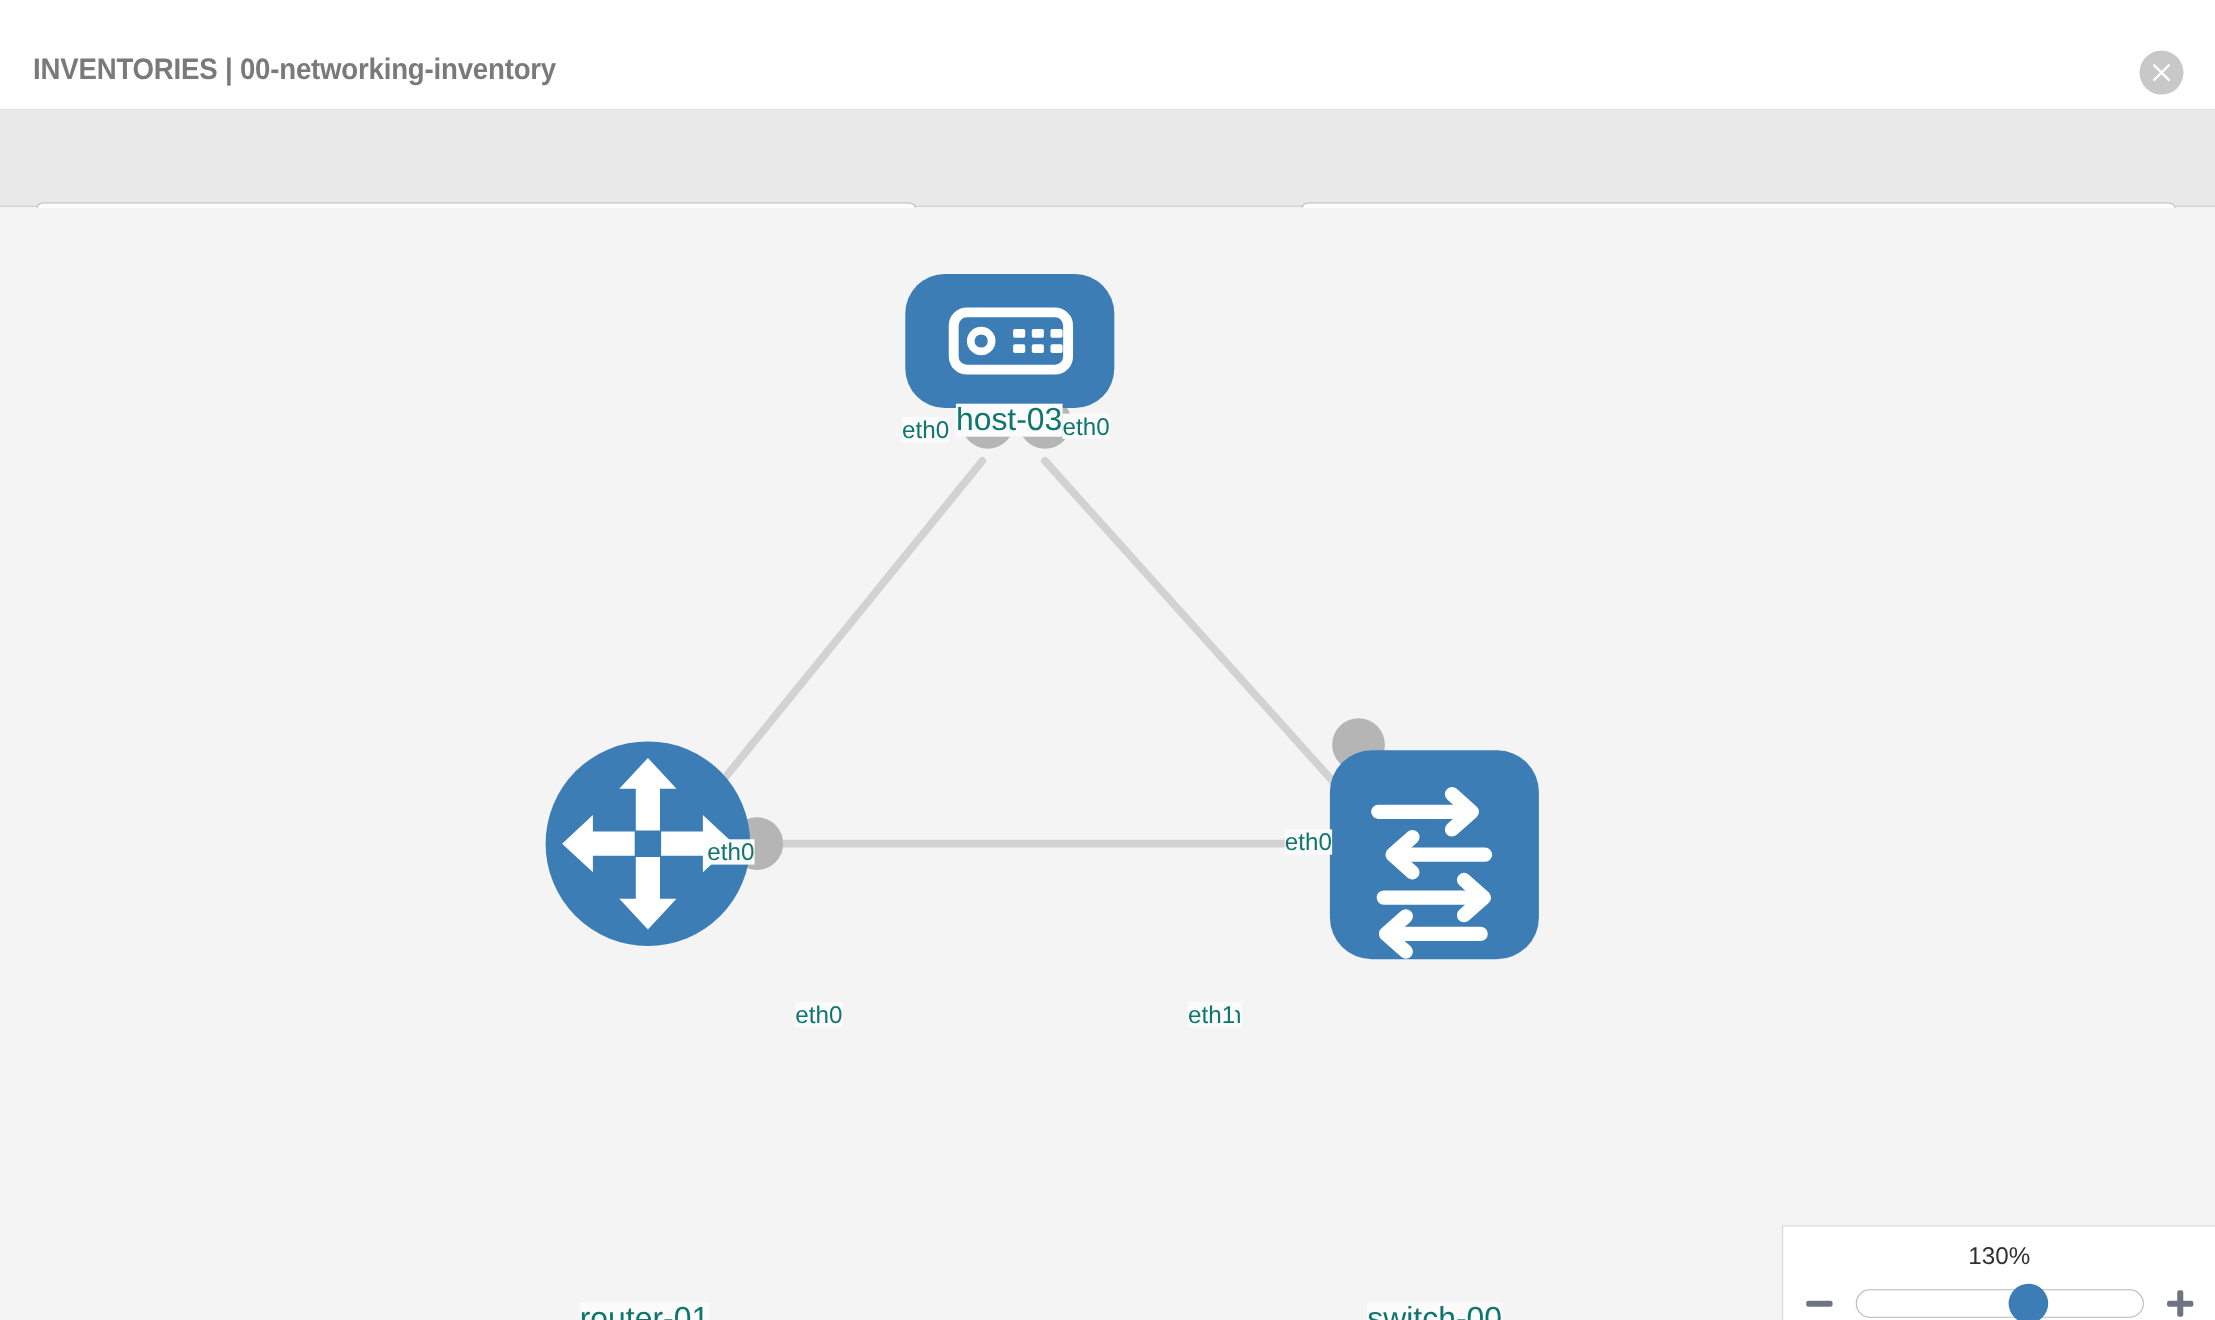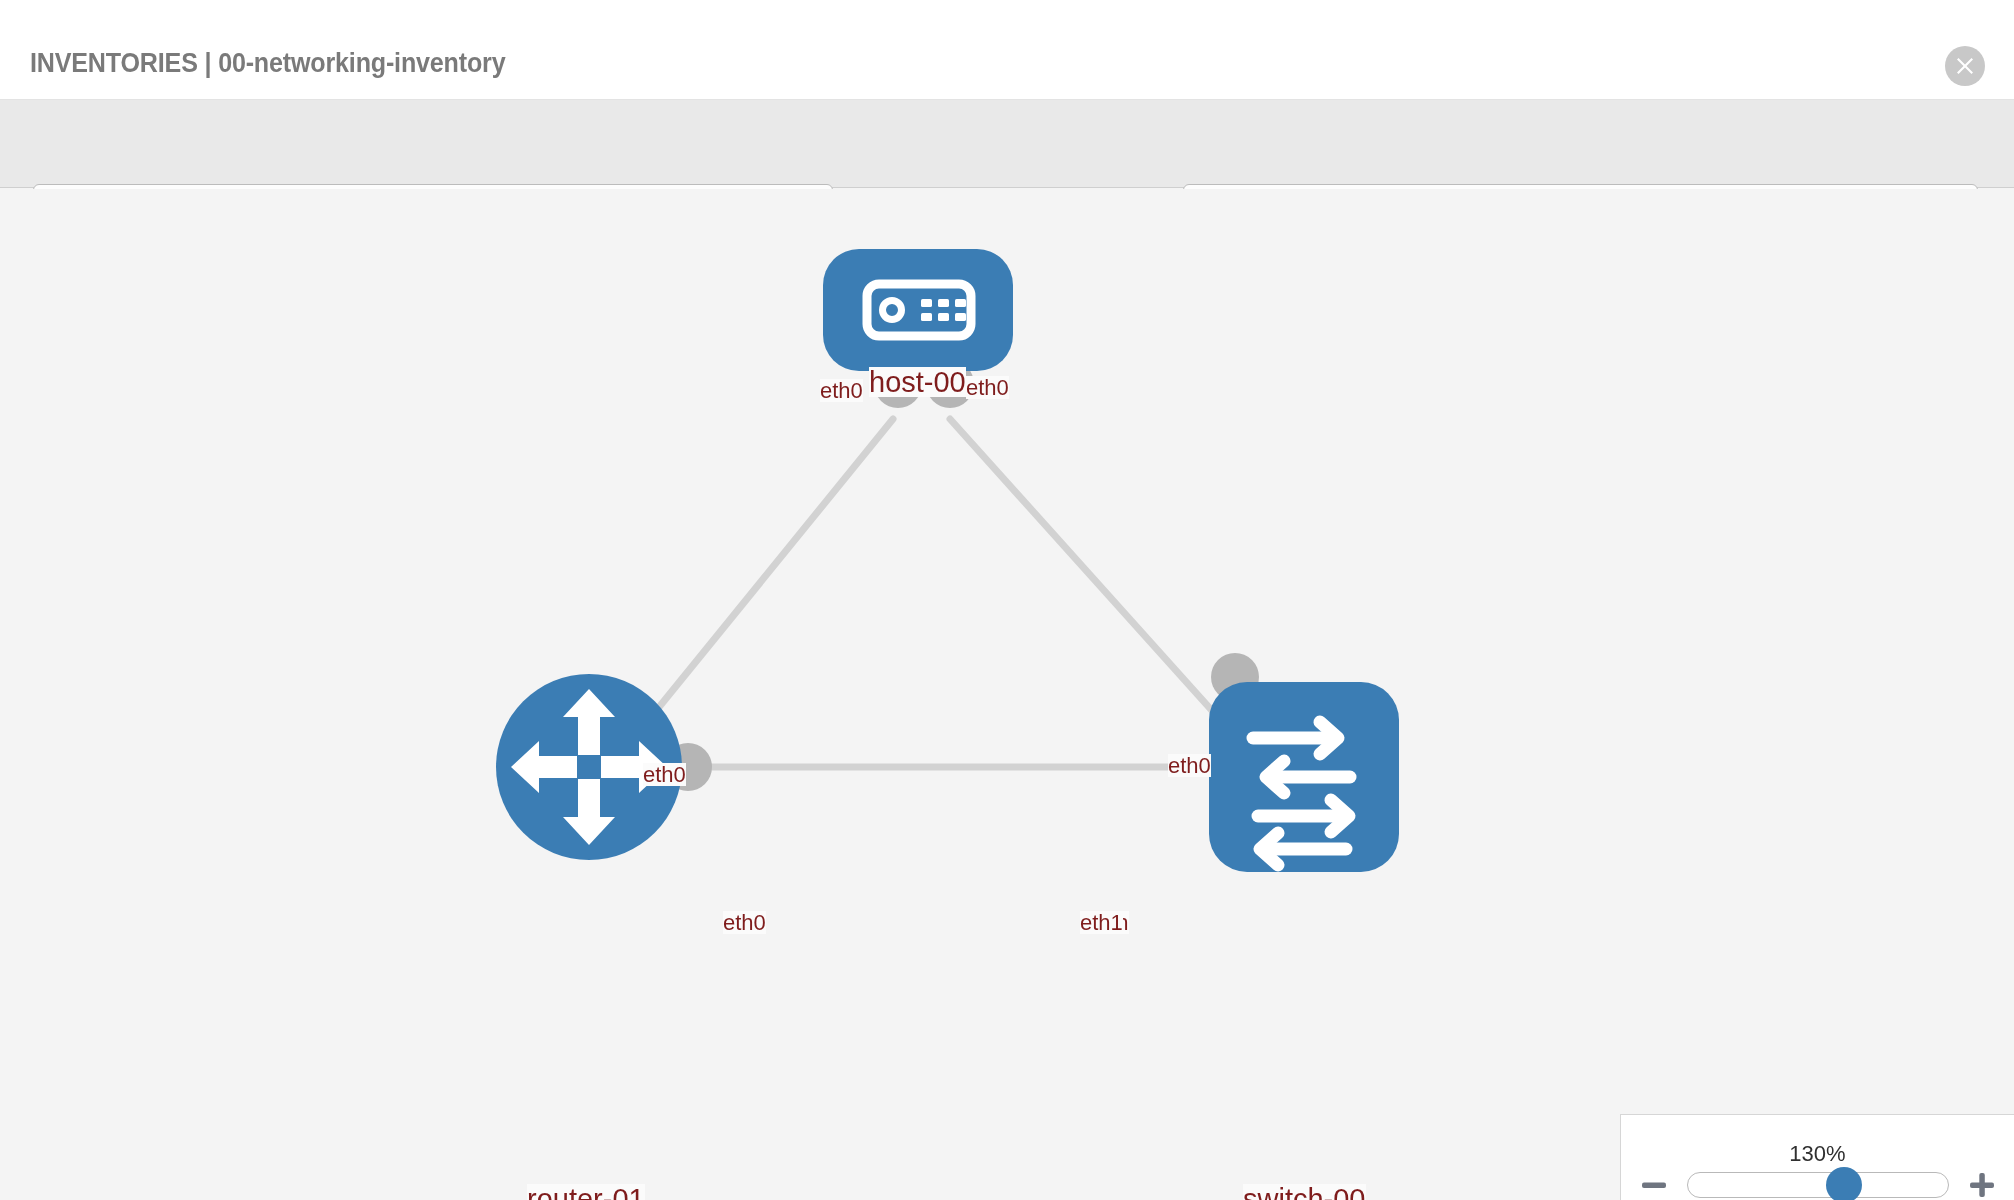--- a/index.html
+++ b/index.html
@@ -111,41 +111,41 @@
   .topo-svg {
     position: absolute;
     left: 0; top: 0;
     width: 2014px; height: 1043px;
   }
 
   
   .nlabel {
     position: absolute;
     background: #fbfbfb;
-    color: #7f1d1d;
+    color: #0f766e;
     white-space: nowrap;
     line-height: 1.05;
     text-align: center;
   }
   .nname { font-size: 29px; }
   .iface { font-size: 22px; }
 
   
   .zoom-panel {
     position: absolute;
     left: 1620px; top: 1082px;
     width: 394px; height: 118px;
     background: #ffffff;
     border: 1px solid #d6d6d6;
     border-right: none;
     border-bottom: none;
   }
   .zoom-pct {
     position: absolute;
-    left: 0; right: 0; top: 26px;
+    left: 0; right: 0; top: 14px;
     text-align: center;
     font-size: 22px;
     color: #303030;
   }
   .zoom-row {
     position: absolute;
     left: 0; right: 0; top: 50px;
     height: 40px;
     display: flex;
     align-items: center;
@@ -285,21 +285,21 @@
           <path d="M1331 611 l18 16 -18 16"></path>
 
           <path d="M1346 660 h-84"></path>
           <path d="M1278 644 l-18 16 18 16"></path>
         </g>
       </g>
     </svg>
 
     <div class="nlabel iface" style="left:820px; top:190px;">eth0</div>
     <div class="nlabel iface" style="left:966px; top:187px;">eth0</div>
-    <div class="nlabel nname" style="left:869px; top:178px;">host-00</div>
+    <div class="nlabel nname" style="left:869px; top:178px;">host-03</div>
 
     <div class="nlabel iface" style="left:643px; top:574px;">eth0</div>
     <div class="nlabel iface" style="left:1168px; top:565px;">eth0</div>
 
     <div class="nlabel iface" style="left:723px; top:722px;">eth0</div>
     <div class="nlabel iface" style="left:1098px; top:722px;">eth</div>
     <div class="nlabel iface" style="left:1080px; top:722px;">eth1</div>
 
     <div class="nlabel nname" style="left:527px; top:995px;">router-01</div>
     <div class="nlabel nname" style="left:1243px; top:995px;">switch-00</div>

